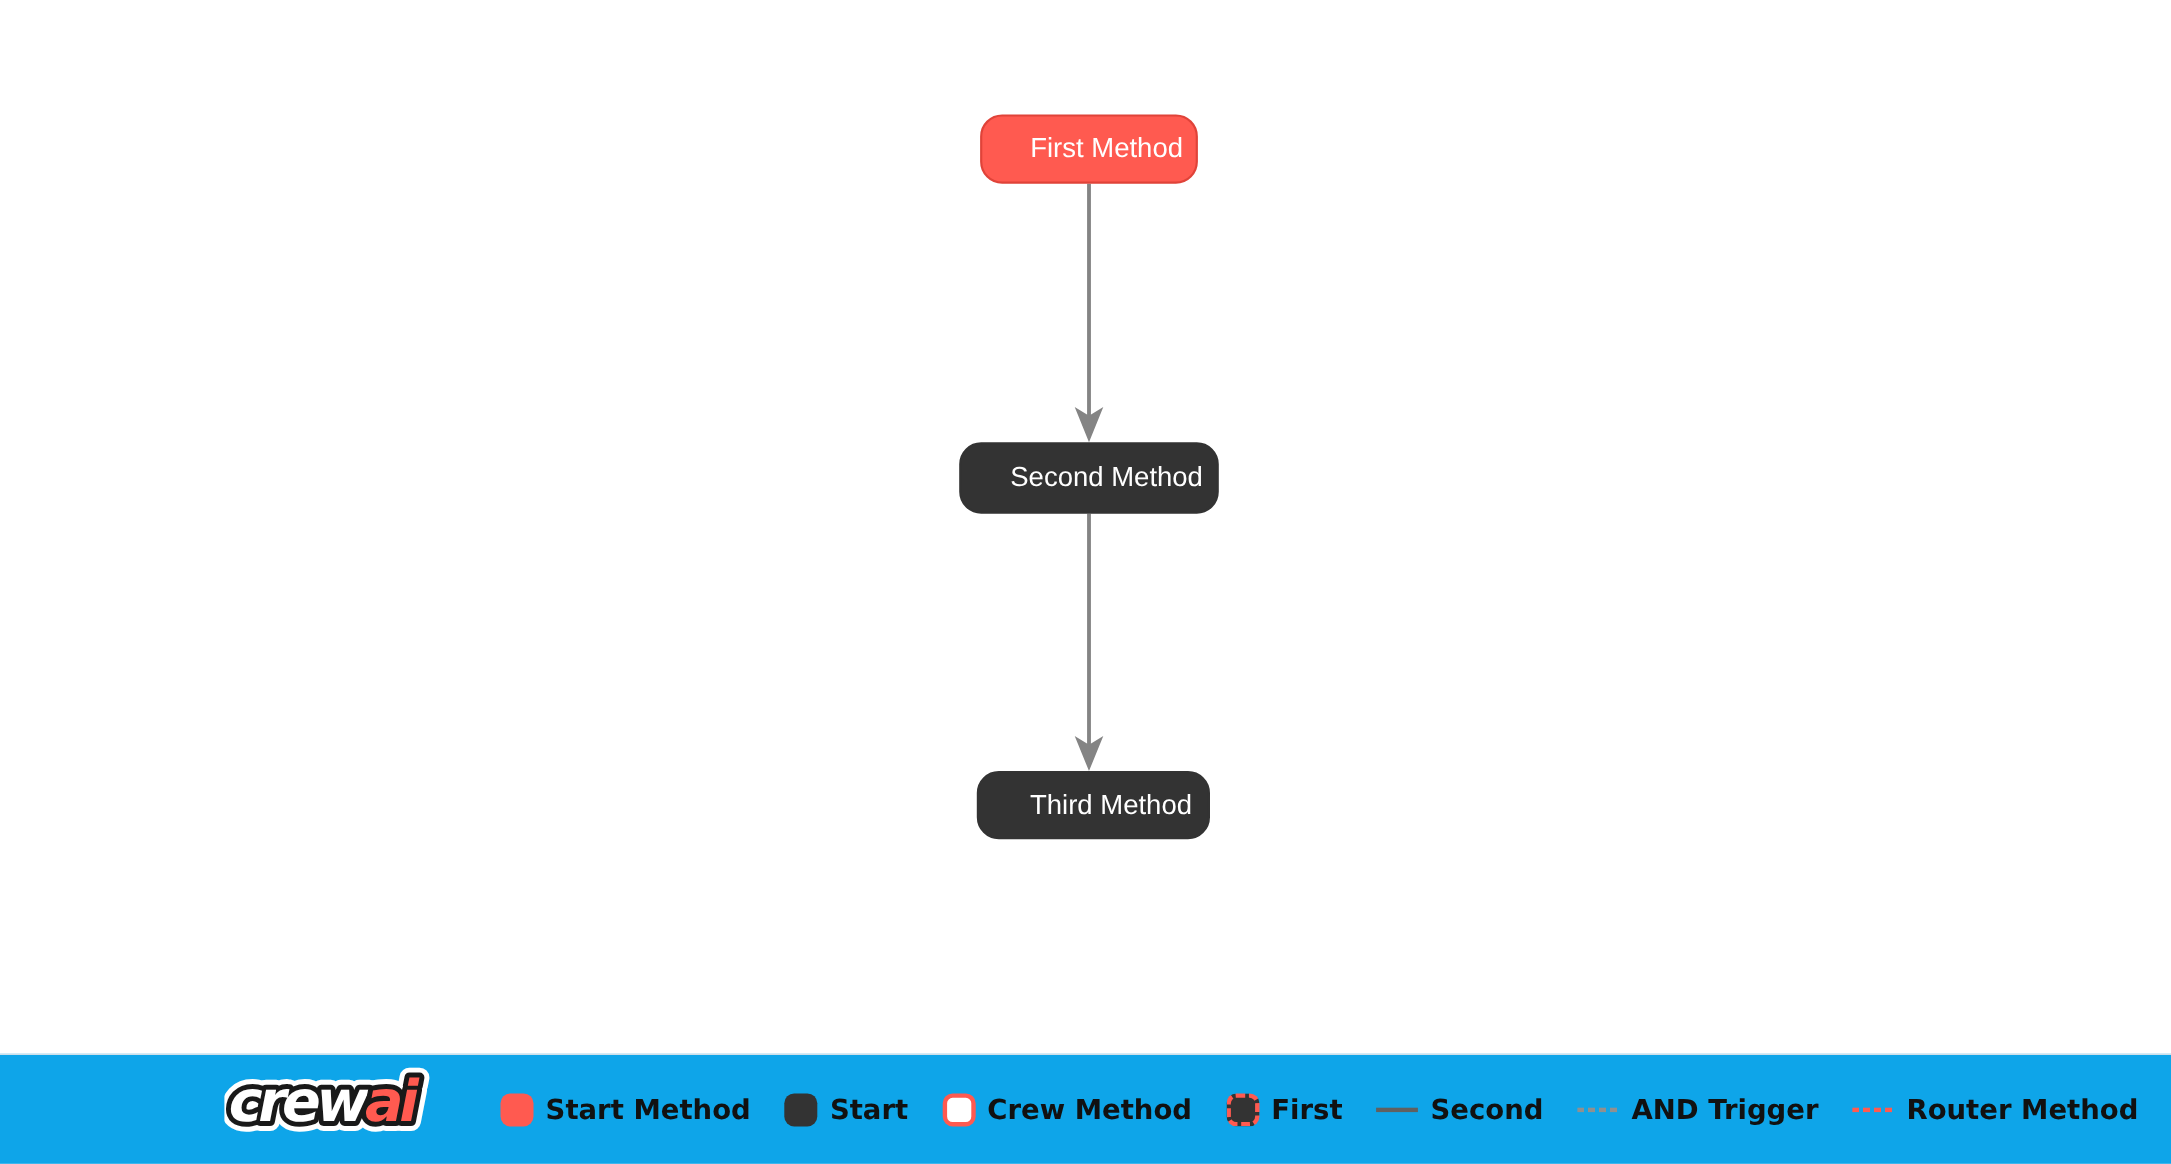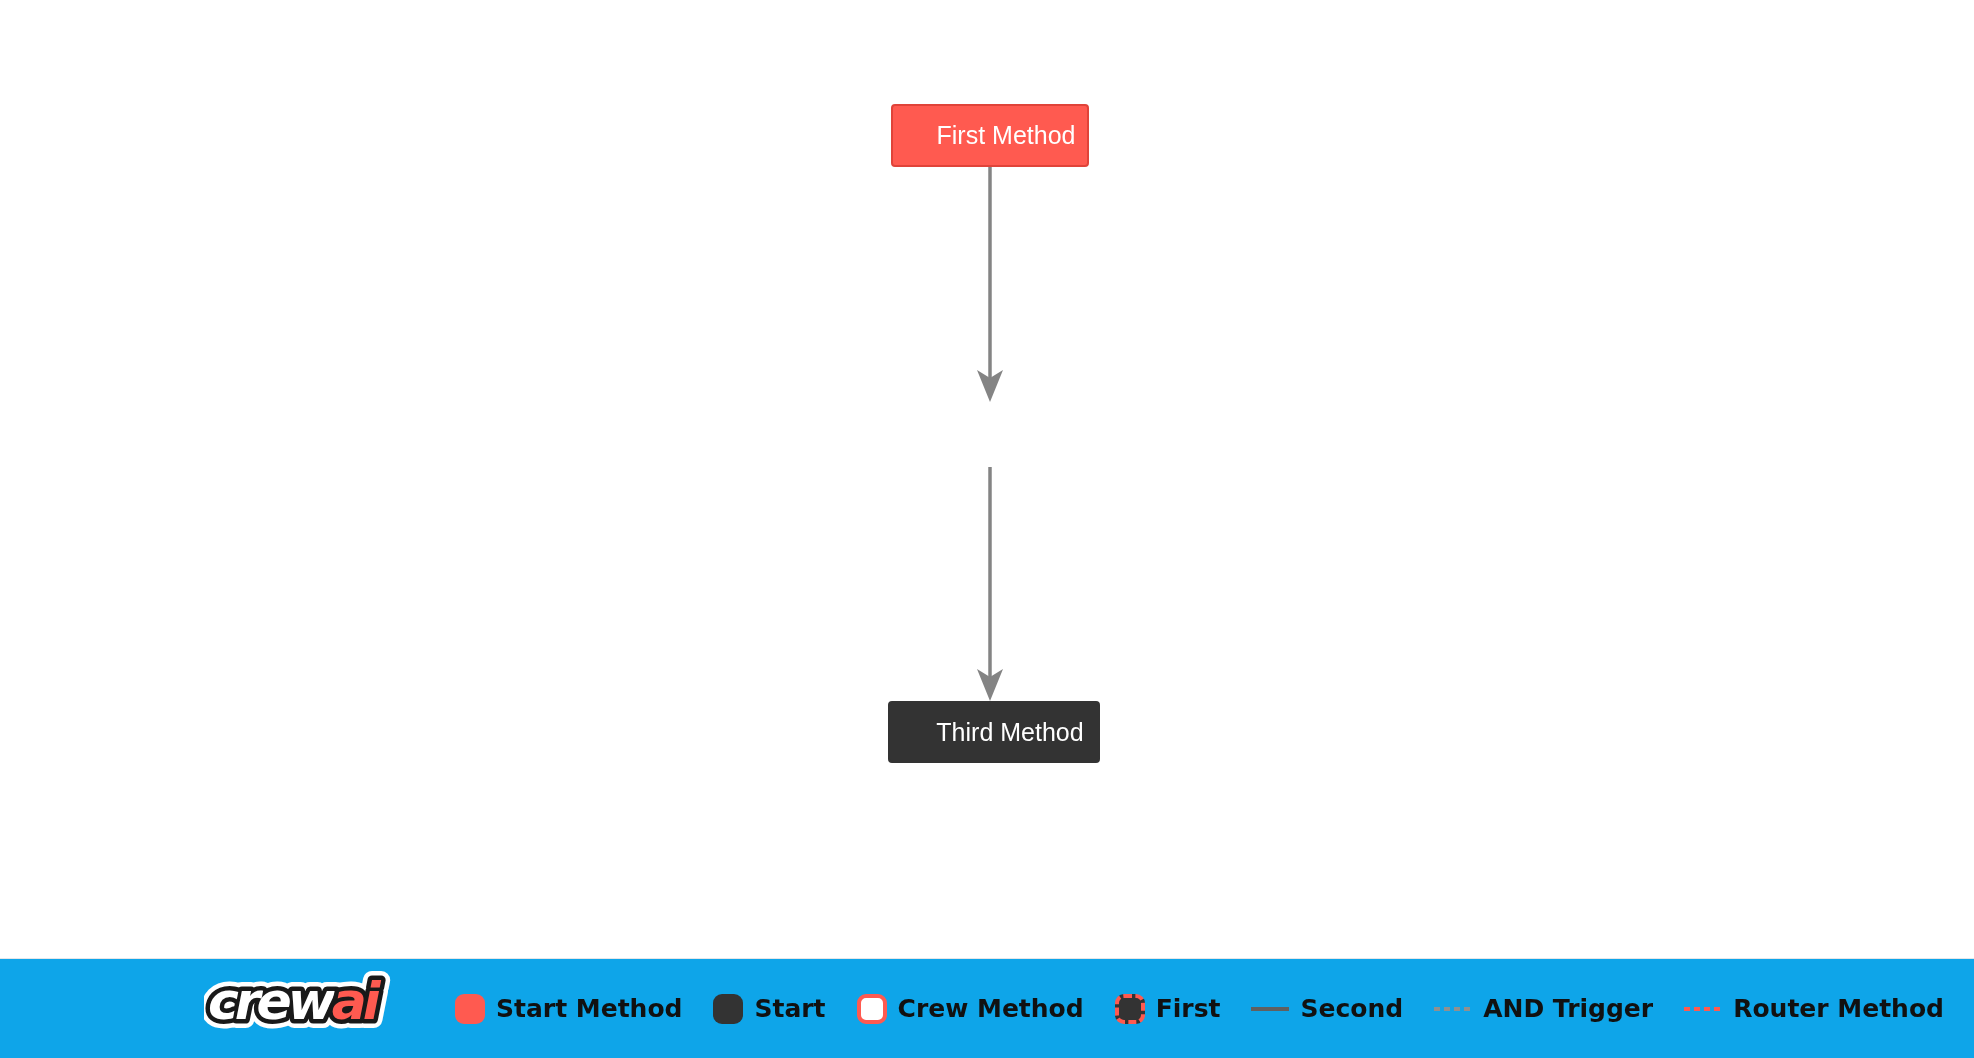--- a/index.html
+++ b/index.html
@@ -15,21 +15,21 @@
   }
   #edge-layer {
     position: absolute; left: 0; top: 0;
   }
   .node {
     position: absolute;
     display: flex; align-items: center; justify-content: center;
     color: #ffffff;
     font-size: 25px;
     font-family: "Liberation Sans", sans-serif;
-    border-radius: 4px;
+    border-radius: 20px;
     border: 2px solid transparent;
     cursor: pointer;
     white-space: nowrap;
     padding-left: 32px;
   }
   .node.start-method {
     background: #FF5A50;
     border-color: #E04339;
   }
   .node.method {
@@ -99,20 +99,23 @@
     </g>
     <g>
       <line x1="990" y1="467" x2="990" y2="679" stroke="#848484" stroke-width="3.5"></line>
       <polygon points="990,701 977,669 990,677 1003,669" fill="#848484"></polygon>
     </g>
   </svg>
 
   <div id="node-first" class="node start-method">
     <span>First Method</span>
   </div>
+  <div id="node-second" class="node method">
+    <span>Second Method</span>
+  </div>
   <div id="node-third" class="node method">
     <span>Third Method</span>
   </div>
 </div>
 
 <div id="legend-bar">
   <svg id="logo" width="228" height="82" viewBox="0 0 228 82">
 
     <text x="4" y="60" font-family="DejaVu Sans, sans-serif" font-size="52" font-style="italic" font-weight="bold" letter-spacing="-4" stroke="#ffffff" stroke-width="18" stroke-linejoin="round" style="paint-order: stroke;" fill="#ffffff"><tspan>crew</tspan><tspan>ai</tspan></text>
 

